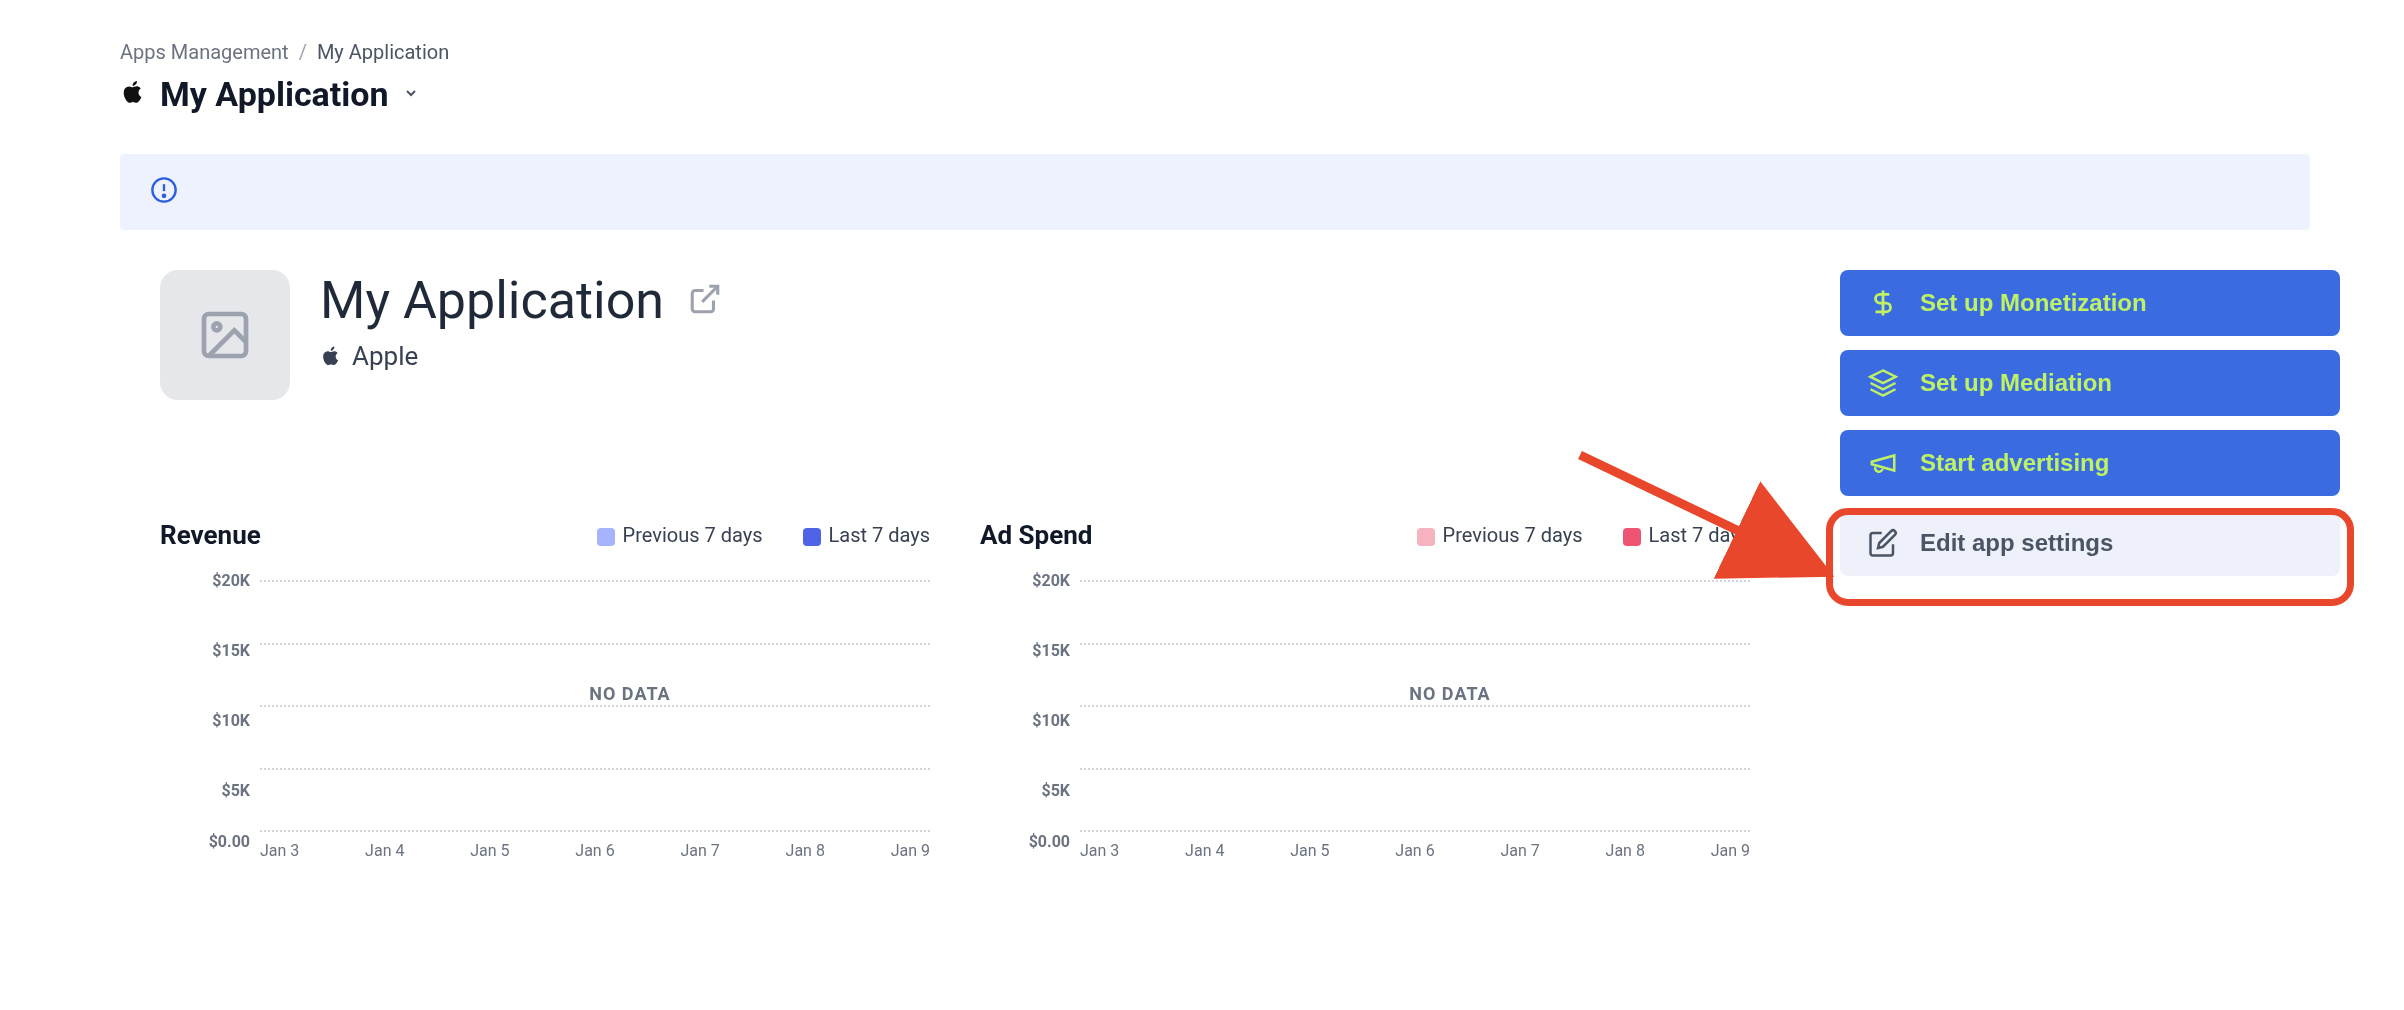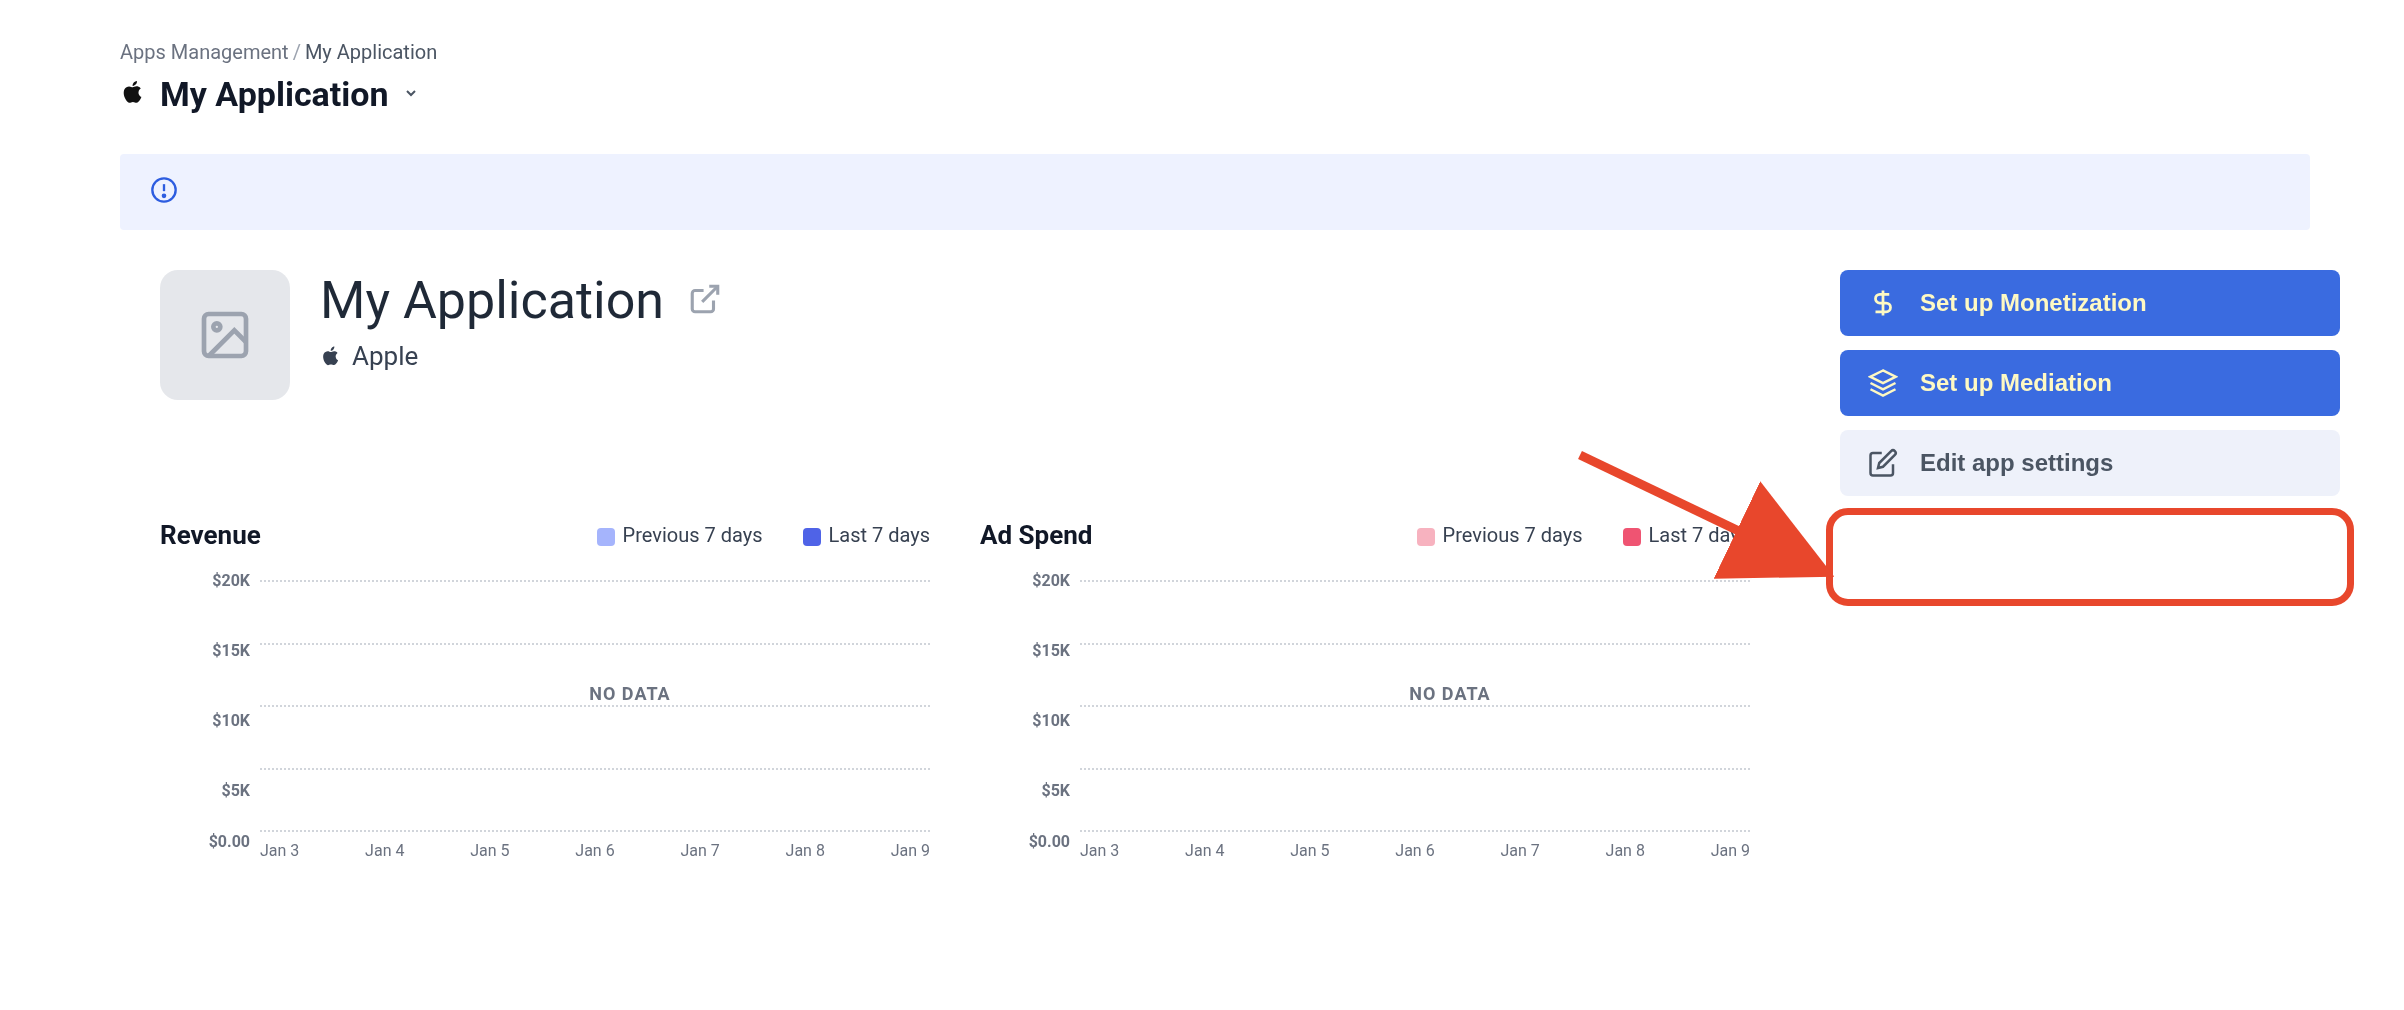--- a/index.html
+++ b/index.html
@@ -7,21 +7,21 @@
     font-family: -apple-system, BlinkMacSystemFont, "Segoe UI", Roboto, Helvetica, Arial, sans-serif;
     background: #fff;
     color: #111;
     width: 2404px;
     padding: 40px 80px 0 80px;
   }
   
   .breadcrumb {
     display: flex;
     align-items: center;
-    gap: 4px;
+    gap: 10px;
     font-size: 20px;
     color: #6b7280;
     margin: 0 0 10px 40px;
   }
   .breadcrumb a { color: #6b7280; text-decoration: none; }
   .breadcrumb .sep { color: #9ca3af; }
   .breadcrumb .current { color: #4b5563; }
   
   .title-row {
     display: flex;
@@ -122,21 +122,21 @@
   .action-col { display: flex; flex-direction: column; gap: 14px; }
   .btn {
     display: flex; align-items: center; gap: 22px;
     padding: 18px 28px;
     border-radius: 8px;
     font-size: 24px; font-weight: 600;
     cursor: pointer;
     border: none;
     text-align: left;
   }
-  .btn-primary { background: #3a6be0; color: #fef9c3; }
+  .btn-primary { background: #3a6be0; color: #bef264; }
   .btn-secondary { background: #eef1fa; color: #4b5563; }
   .btn svg { width: 30px; height: 30px; flex-shrink: 0; }
   .highlight-box {
     position: absolute;
     border: 7px solid #e8472c;
     border-radius: 22px;
     left: -14px; right: -14px;
     top: 238px;
     height: 98px;
     pointer-events: none;
@@ -293,20 +293,27 @@
           </svg>
         <span>Set up Monetization</span>
       </button>
       <button class="btn btn-primary">
         <svg viewBox="0 0 24 24" fill="none" stroke="currentColor" stroke-width="2">
             <polygon points="12 2 2 7 12 12 22 7 12 2"></polygon>
             <polyline points="2 17 12 22 22 17"></polyline>
             <polyline points="2 12 12 17 22 12"></polyline>
           </svg>
         <span>Set up Mediation</span>
+      </button>
+      <button class="btn btn-primary">
+        <svg viewBox="0 0 24 24" fill="none" stroke="currentColor" stroke-width="2">
+            <path d="M3 11l18-5v12L3 13v-2z"></path>
+            <path d="M11.6 16.8a3 3 0 1 1-5.8-1.6"></path>
+          </svg>
+        <span>Start advertising</span>
       </button>
       <button class="btn btn-secondary">
         <svg viewBox="0 0 24 24" fill="none" stroke="currentColor" stroke-width="2">
             <path d="M11 4H4a2 2 0 0 0-2 2v14a2 2 0 0 0 2 2h14a2 2 0 0 0 2-2v-7"></path>
             <path d="M18.5 2.5a2.121 2.121 0 0 1 3 3L12 15l-4 1 1-4 9.5-9.5z"></path>
           </svg>
         <span>Edit app settings</span>
       </button>
     </div>
     <div class="highlight-box"></div>

